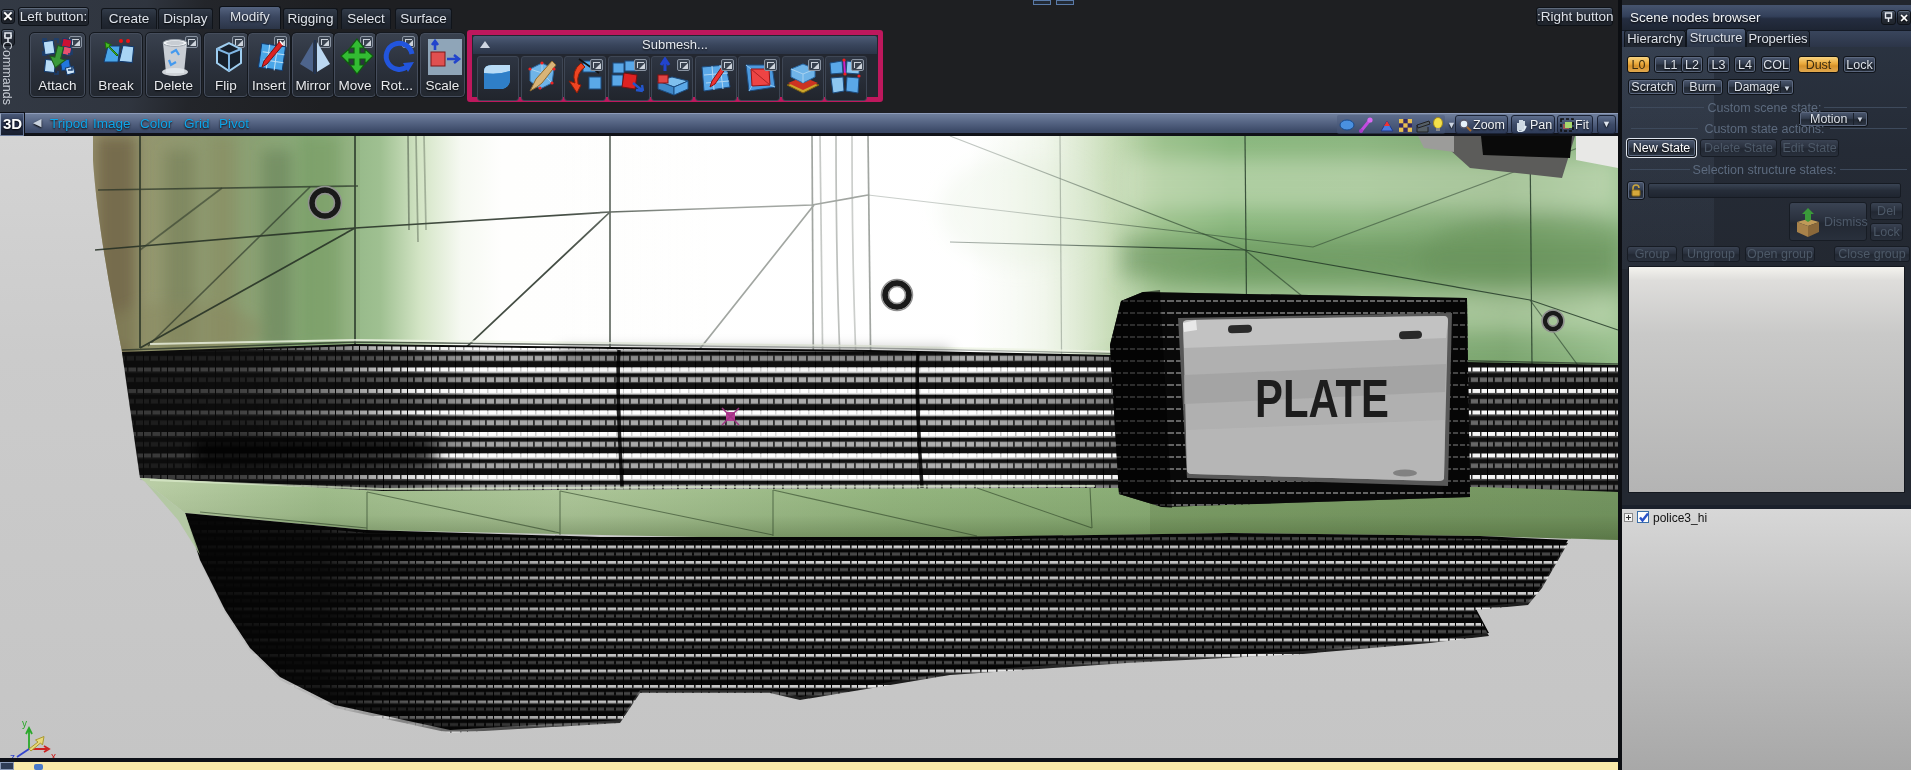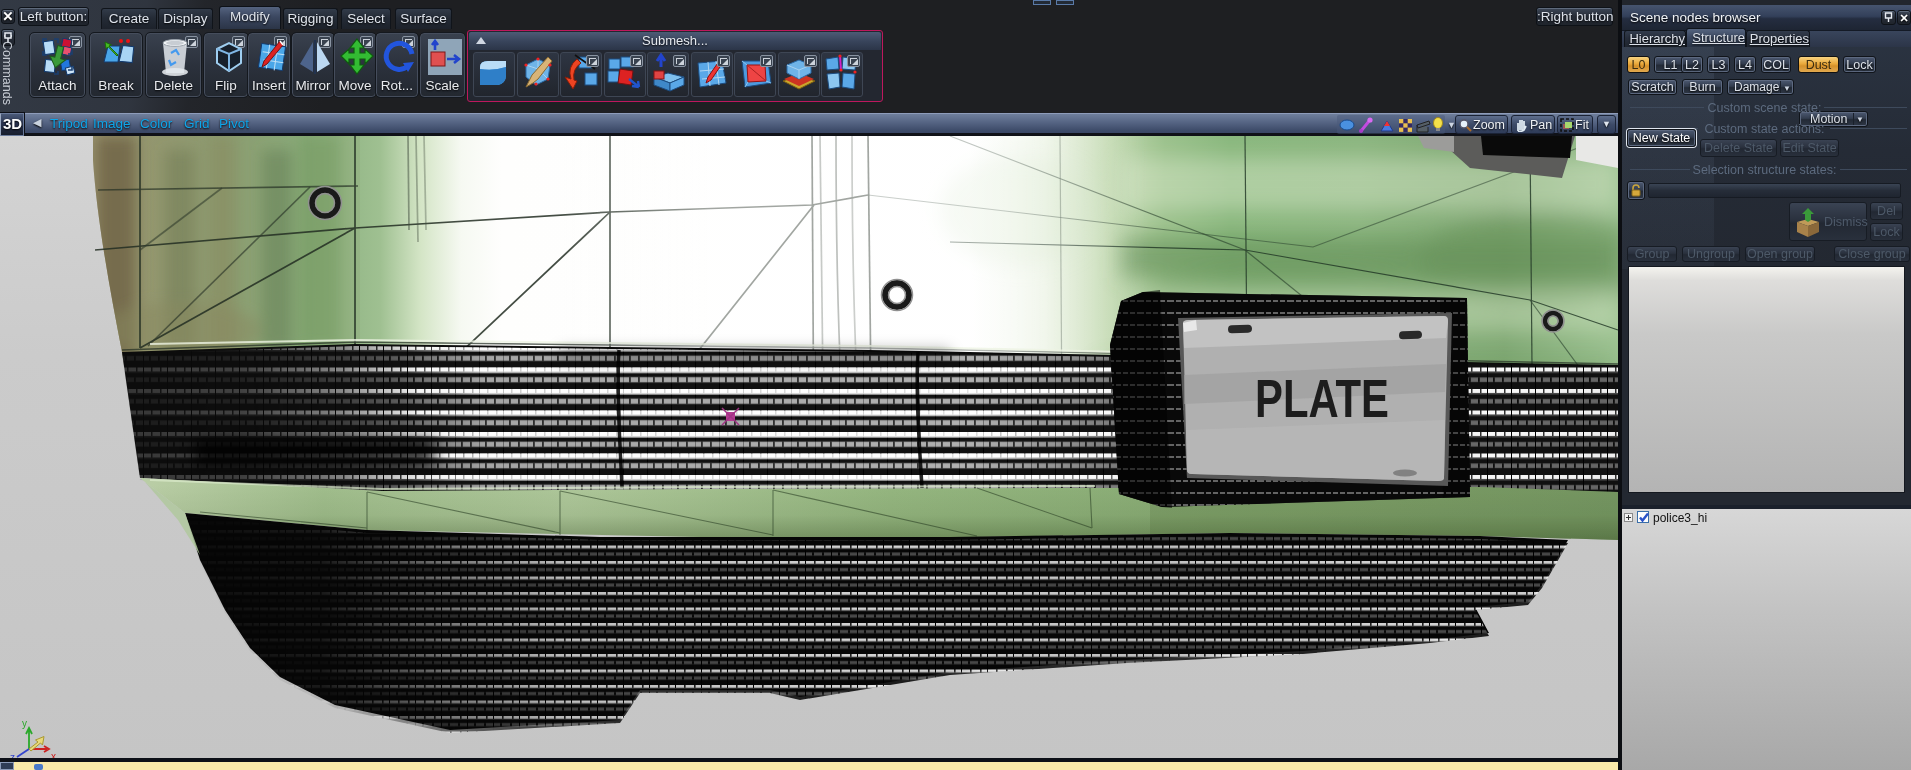--- a/index.html
+++ b/index.html
@@ -14,21 +14,21 @@
     border:1px solid #10141a;border-bottom:none;border-radius:3px 3px 0 0;color:#dfe4ec;
     font-size:13.5px;text-align:center;line-height:20px;text-shadow:0 1px 2px #000;}
   .tab.active{background:linear-gradient(#54637f,#3b4760 45%,#2b3547);height:23px;top:6px;border-color:#0d1117;}
   .toolbtn{position:absolute;top:33px;height:64px;background:linear-gradient(#39414e,#2b313c 52%,#232830);
     border:1px solid #454d5c;outline:1px solid #14181e;border-radius:4px;color:#e9ebef;font-size:13.5px;
     text-align:center;text-shadow:0 1px 2px #000;}
   .toolbtn .lbl{position:absolute;bottom:3px;left:0;right:0;}
   .corner{position:absolute;top:2px;right:2px;width:13px;height:12px;background:#39424f;border:1px solid #8a94a2;border-radius:2px;}
   .corner:after{content:"";position:absolute;left:2px;top:2px;width:6px;height:5px;border:1px solid #cdd3db;border-right:none;border-bottom:none;}
   .corner:before{content:"";position:absolute;right:1px;bottom:1px;width:0;height:0;border:3px solid transparent;border-right-color:#cdd3db;border-bottom-color:#cdd3db;}
-  #submesh{left:467px;top:30px;width:416px;height:72px;background:#232730;border:1px solid #be185d;border-radius:3px;}
+  #submesh{left:467px;top:30px;width:416px;height:72px;background:#232730;border:5px solid #be185d;border-radius:3px;}
   #submeshtitle{position:absolute;left:1px;top:1px;right:1px;height:18px;border-radius:2px 2px 0 0;
     background:linear-gradient(#4d5b76,#39455c 50%,#2b3548);color:#e6eaf0;font-size:13px;text-align:center;line-height:17px;text-shadow:0 1px 2px #000;}
   .smbtn{position:absolute;top:21px;width:42px;height:45px;background:linear-gradient(#2e3542,#21252d);
     border:1px solid #3e4654;border-radius:3px;}
   .lbtn{position:absolute;background:linear-gradient(#3d4757,#272d38 50%,#1f242c);border:1px solid #0e1218;
     border-radius:3px;color:#dde2ea;font-size:13.5px;text-align:center;text-shadow:0 1px 2px #000;
     box-shadow:inset 0 1px 0 rgba(160,175,195,.35);}
   
   #vmenu{left:0;top:113px;width:1618px;height:23px;
     background:linear-gradient(#72829f,#566584 40%,#3e4c6a 75%,#344160);box-shadow:inset 0 1px 0 #8e9cba;}
@@ -40,21 +40,21 @@
     box-shadow:inset 0 0 0 1px #5d6980;border-radius:3px;position:absolute;font-size:12.5px;text-align:center;text-shadow:0 1px 2px #000;white-space:nowrap;}
   .disbtn{background:linear-gradient(#3a4353,#2a313e 45%,#222833 55%,#29303c);color:#4d5968;border:1px solid #171c24;
     border-radius:3px;position:absolute;font-size:12.5px;text-align:center;white-space:nowrap;}
   .hdr{position:absolute;color:#5c6a7e;font-size:12.5px;text-align:center;width:100%;white-space:nowrap;}
   .hline{position:absolute;height:1px;background:#3e4a5c;}
   .lbtn{white-space:nowrap;}
   .vmi{position:absolute;top:116px;color:#0ea5e9;font-size:13.5px;text-shadow:0 1px 2px #000;}
   .vbtn{position:absolute;top:115px;height:19px;background:linear-gradient(#5e6e8d,#3d4b68 50%,#2f3c59);
     border:1px solid #1b2336;border-radius:3px;color:#eef1f5;font-size:13.5px;text-shadow:0 1px 2px #000;}
   .rtab{background:linear-gradient(#323c4d,#262d3a 45%,#1f252f);border:1px solid #10151c;border-bottom:none;
-    border-radius:3px 3px 0 0;color:#dde2ea;font-size:13px;text-align:right;line-height:16px;text-shadow:0 1px 2px #000;text-decoration:underline;}
+    border-radius:3px 3px 0 0;color:#dde2ea;font-size:13px;text-align:center;line-height:16px;text-shadow:0 1px 2px #000;}
   .rtab.active{background:linear-gradient(#55647f,#3c4961 45%,#2b3547);line-height:18px;}
 </style>
 </head>
 <body>
 <div id="topbar" class="abs"></div>
 <div id="topshade" class="abs"></div>
 
 <div class="tab" style="left:101px;width:56px;">Create</div>
 <div class="tab" style="left:158px;width:55px;">Display</div>
 <div class="tab active" style="left:219px;width:62px;">Modify</div>
@@ -598,21 +598,21 @@
   <div class="bluebtn" style="left:109px;top:79px;width:67px;height:16px;line-height:15px;text-align:left;padding-left:6px;font-size:12px;">Damage<span style="position:absolute;right:2px;top:1px;font-size:8px;color:#cdd5e2;">▼</span><span style="position:absolute;right:12px;top:1px;bottom:1px;width:1px;background:#1a202a;"></span></div>
   <div class="bluebtn" style="left:181px;top:79px;width:69px;height:16px;line-height:15px;text-align:left;padding-left:10px;margin-top:32px;">Motion<span style="position:absolute;right:3px;top:0;font-size:8px;color:#cdd5e2;">▼</span><span style="position:absolute;right:13px;top:1px;bottom:1px;width:1px;background:#1a202a;"></span></div>
 
   <div class="hdr" style="top:101px;">Custom scene state:</div>
   <div class="hline" style="left:12px;top:107px;width:74px;"></div>
     <div class="hline" style="left:206px;top:107px;width:83px;"></div>
   <div class="hdr" style="top:122px;">Custom state actions:</div>
   <div class="hline" style="left:13px;top:128px;width:67px;"></div>
     <div class="hline" style="left:212px;top:128px;width:77px;"></div>
 
-  <div class="bluebtn" style="left:9px;top:129px;width:69px;height:18px;line-height:17px;color:#fff;box-shadow:0 0 0 1px #dfe5ee, inset 0 0 0 1px #5d6980;">New State</div>
+  <div class="bluebtn" style="left:9px;top:139px;width:69px;height:18px;line-height:17px;color:#fff;box-shadow:0 0 0 1px #dfe5ee, inset 0 0 0 1px #5d6980;">New State</div>
   <div class="disbtn" style="left:82px;top:139px;width:77px;height:18px;line-height:17px;">Delete State</div>
   <div class="disbtn" style="left:162px;top:139px;width:59px;height:18px;line-height:17px;">Edit State</div>
   <div class="hdr" style="top:163px;">Selection structure states:</div>
   <div class="hline" style="left:12px;top:169px;width:60px;"></div>
     <div class="hline" style="left:222px;top:169px;width:67px;"></div>
 
   <div class="bluebtn" style="left:9px;top:181px;width:18px;height:19px;"><svg width="12" height="13" viewBox="0 0 12 13" style="margin-top:2px">
         <path d="M3 6 V4 a3 3 0 0 1 6 0" fill="none" stroke="#caa53a" stroke-width="1.6"></path>
         <rect x="2" y="6" width="8" height="6" rx="1" fill="#d4a83c" stroke="#8a6a1a"></rect>
       </svg></div>

